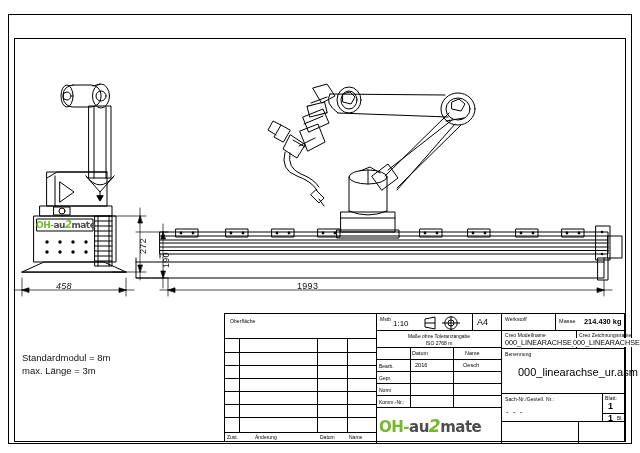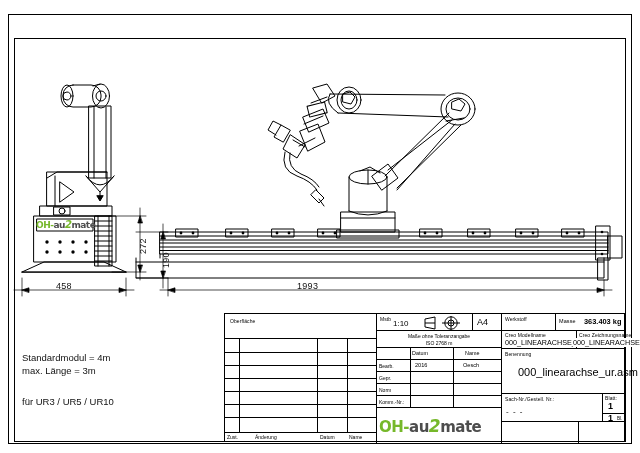--- a/index.html
+++ b/index.html
@@ -317,37 +317,36 @@
           <line x1="168" y1="278" x2="168" y2="296"></line>
           <line x1="604" y1="280" x2="604" y2="296"></line>
           <line x1="160" y1="290" x2="612" y2="290"></line>
           <path d="M168 290 l7 -2.2 l0 4.4 z" fill="#000"></path>
           <path d="M604 290 l-7 -2.2 l0 4.4 z" fill="#000"></path>
         </g>
       </g>
     </svg>
 
     
-    <div class="dim" style="left:56px; top:281px;">458</div>
+    <div class="dim" style="left:56px; top:281px;font-style:italic;">458</div>
     <div class="dim" style="left:297px; top:281px;">1993</div>
     <div class="dim vert" style="left:138px; top:254px;">272</div>
     <div class="dim vert" style="left:161px; top:268px;">190</div>
 
     
     <div class="logo" style="left:36px; top:219px; font-size:9px;">
       <span class="g">OH-</span><span class="d">au</span><span class="two" style="font-size:10px;">2</span><span class="d">mate</span>
     </div>
   </div>
 
   <div class="notes">
-    <div class="ln">Standardmodul = 4m</div>
+    <div class="ln">Standardmodul = 8m</div>
     <div class="ln">max. Länge = 3m</div>
     <div class="gap"></div>
     <div class="gap"></div>
-    <div class="ln">für UR3 / UR5 / UR10</div>
   </div>
 
   <div class="tb">
 
     <div class="rev">
       <div style="position:absolute;left:0;top:0;width:152px;height:25px;border-bottom:1px solid #000;">
         <span class="lbl" style="left:5px;top:4px;">Oberfläche</span>
       </div>
 
       <div style="position:absolute;left:0;top:25px;width:152px;height:93px;">
@@ -430,21 +429,21 @@
         <span class="g">OH-</span><span class="d">au</span><span class="two">2</span><span class="d">mate</span>
       </div>
     </div>
     <div style="position:absolute;left:276px;top:0;width:1px;height:129px;background:#000;"></div>
 
     <div style="position:absolute;left:277px;top:0;width:124px;height:17px;border-bottom:1px solid #000;">
       <span class="lbl" style="left:3px;top:2px;">Werkstoff</span>
       <span class="val" style="left:4px;top:9px;font-size:5.5px;"></span>
       <div style="position:absolute;left:53px;top:0;width:1px;height:17px;background:#000;"></div>
       <span class="lbl" style="left:57px;top:4px;font-size:5.5px;">Masse</span>
-      <span class="val" style="left:82px;top:3px;font-size:7.4px;font-weight:bold;">363.403 kg</span>
+      <span class="val" style="left:82px;top:3px;font-size:7.4px;font-weight:bold;">214.430 kg</span>
     </div>
 
     <div style="position:absolute;left:277px;top:17px;width:124px;height:18px;border-bottom:1px solid #000;">
       <span class="lbl" style="left:3px;top:1px;">Creo Modellname</span>
       <span class="val" style="left:3px;top:7px;font-size:7.2px;">000_LINEARACHSE_UR</span>
       <div style="position:absolute;left:74px;top:0;width:1px;height:18px;background:#000;"></div>
       <span class="lbl" style="left:77px;top:1px;">Creo Zeichnungsname</span>
       <span class="val" style="left:71px;top:7px;font-size:7.2px;background:#fff;">000_LINEARACHSE</span>
     </div>
 

